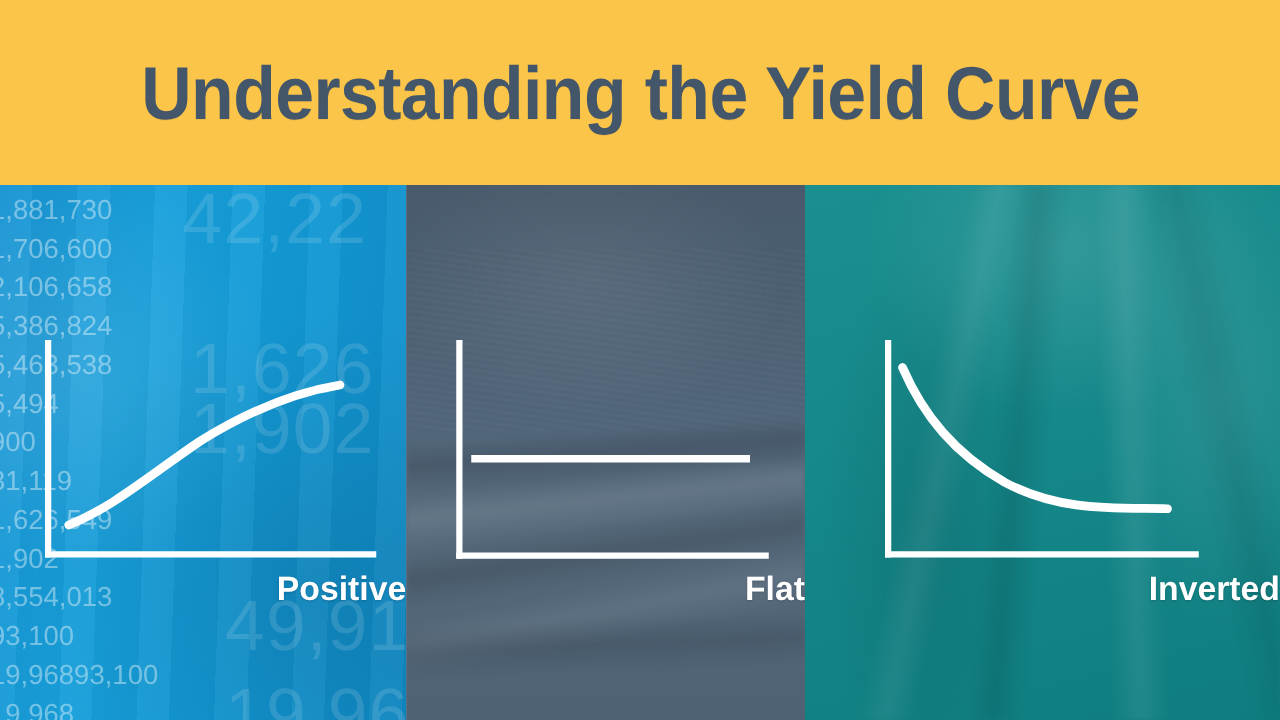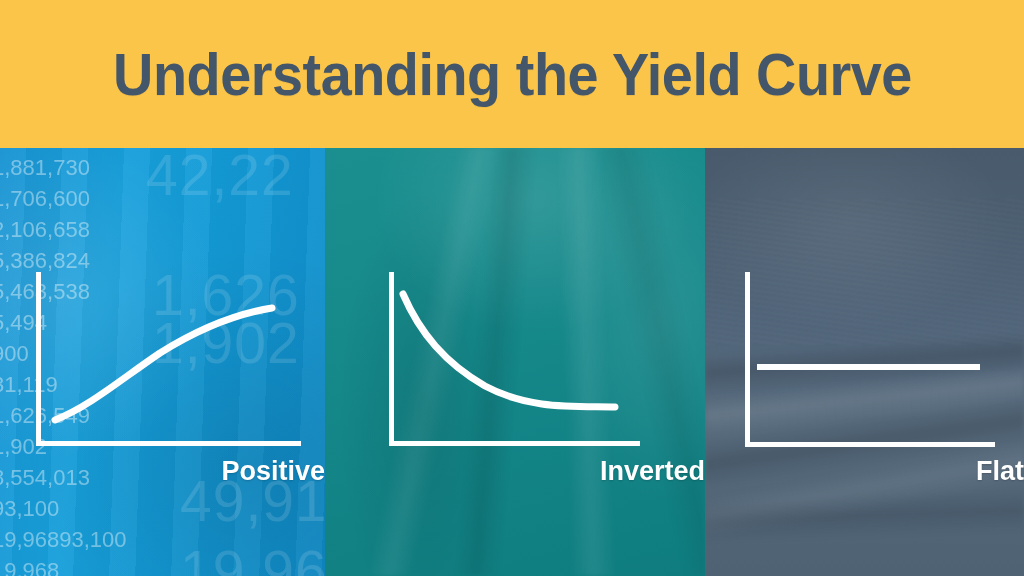--- a/index.html
+++ b/index.html
@@ -170,43 +170,43 @@
         <div class="axis" style="left:36px;top:124px;width:5px;height:174px;"></div>
         <div class="axis" style="left:36px;top:293px;width:265px;height:5px;"></div>
         <svg style="position:absolute;left:0;top:0;" width="325" height="428">
           <path d="M 55 272 C 90 258 120 232 160 205 C 200 180 235 166 272 160" fill="none" stroke="#ffffff" stroke-width="7" stroke-linecap="round"></path>
         </svg>
       </div>
 
       <div class="label" style="left:0;top:308px;width:325px;text-indent:48px;">Positive</div>
     </div>
 
+    <div class="panel panel-flat">
+      <div class="tex tex-grey"></div>
+      <div class="tex tex-grey-speck"></div>
+      <div class="tex tex-grey-waves"></div>
+
+      <div class="figure" style="left:0;top:0;width:319px;height:428px;">
+        <div class="axis" style="left:40px;top:124px;width:5px;height:175px;"></div>
+        <div class="axis" style="left:40px;top:294px;width:250px;height:5px;"></div>
+        <div class="axis" style="left:52px;top:216px;width:223px;height:6px;"></div>
+      </div>
+
+      <div class="label" style="left:0;top:308px;width:319px;text-indent:26px;">Flat</div>
+    </div>
+
     <div class="panel panel-inverted">
       <div class="tex tex-teal"></div>
       <div class="tex tex-teal-folds"></div>
 
       <div class="figure" style="left:0;top:0;width:380px;height:428px;">
         <div class="axis" style="left:64px;top:124px;width:5px;height:174px;"></div>
         <div class="axis" style="left:64px;top:293px;width:251px;height:5px;"></div>
         <svg style="position:absolute;left:0;top:0;" width="380" height="428">
           <path d="M 78 146 C 95 185 120 215 160 238 C 205 262 250 258 290 259" fill="none" stroke="#ffffff" stroke-width="7" stroke-linecap="round"></path>
         </svg>
       </div>
 
       <div class="label" style="left:0;top:308px;width:380px;text-indent:0;">Inverted</div>
     </div>
 
-    <div class="panel panel-flat">
-      <div class="tex tex-grey"></div>
-      <div class="tex tex-grey-speck"></div>
-      <div class="tex tex-grey-waves"></div>
-
-      <div class="figure" style="left:0;top:0;width:319px;height:428px;">
-        <div class="axis" style="left:40px;top:124px;width:5px;height:175px;"></div>
-        <div class="axis" style="left:40px;top:294px;width:250px;height:5px;"></div>
-        <div class="axis" style="left:52px;top:216px;width:223px;height:6px;"></div>
-      </div>
-
-      <div class="label" style="left:0;top:308px;width:319px;text-indent:26px;">Flat</div>
-    </div>
-
   </div>
 </div>
 
 </body></html>

